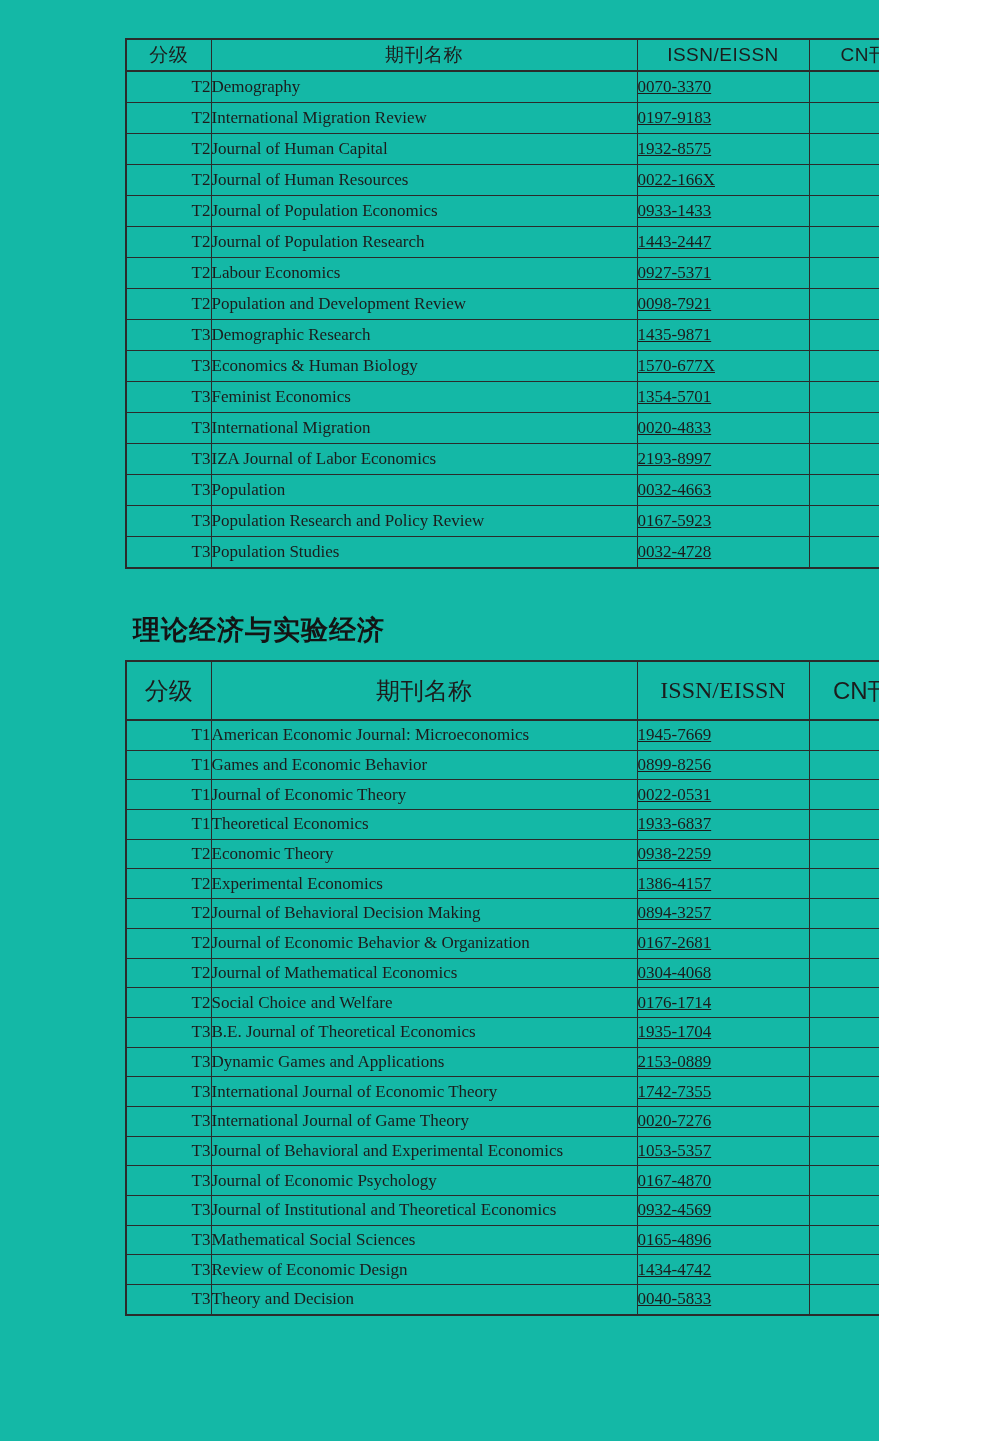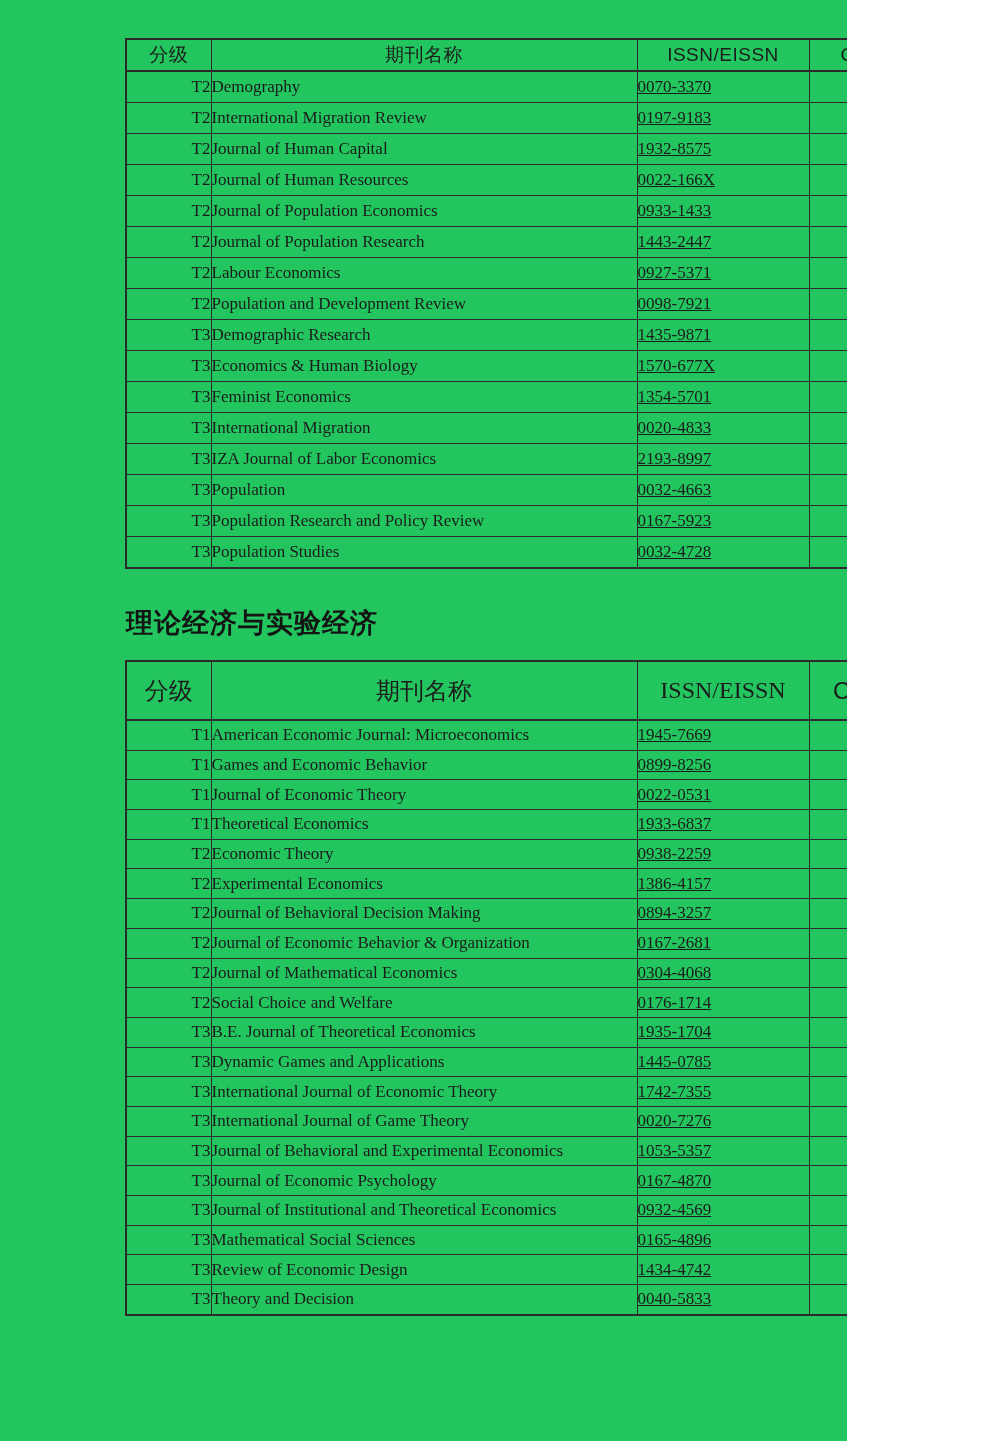--- a/index.html
+++ b/index.html
@@ -9,22 +9,23 @@
     width: 988px;
     height: 1441px;
     font-family: "Liberation Serif", "DejaVu Serif", serif;
     color: #1c1c1c;
     position: relative;
   }
   .page {
     position: relative;
     width: 847px;
     height: 1441px;
-    background: #22c55e;
+    background: #14b8a6;
     overflow: hidden;
+    padding-left: 32px;
   }
   table.journal-table {
     position: absolute;
     left: 125px;
     width: 814px;
     border-collapse: collapse;
     table-layout: fixed;
     border: 2px solid #2b2b2b;
   }
   table.journal-table th,
@@ -59,21 +60,21 @@
   }
   td.td-level { text-align: right; }
   td.td-journal { text-align: left; padding-left: 12px; }
   td.td-issn { text-align: left; text-decoration: underline; }
   td.td-cn { text-align: center; }
 
   .section-title {
     position: absolute;
     left: 125px;
     top: 604px;
-    margin: 1px;
+    margin: 8px;
     font-family: "Liberation Sans", "DejaVu Sans", sans-serif;
     font-size: 27px;
     font-weight: 600;
     color: #141414;
     letter-spacing: 1px;
   }
   .page-number {
     position: absolute;
     left: 0;
     top: 1326px;
@@ -284,21 +285,21 @@
         </tr>
         <tr>
           <td class="td-level">T3</td>
           <td class="td-journal">B.E. Journal of Theoretical Economics</td>
           <td class="td-issn">1935-1704</td>
           <td class="td-cn"></td>
         </tr>
         <tr>
           <td class="td-level">T3</td>
           <td class="td-journal">Dynamic Games and Applications</td>
-          <td class="td-issn">1445-0785</td>
+          <td class="td-issn">2153-0889</td>
           <td class="td-cn"></td>
         </tr>
         <tr>
           <td class="td-level">T3</td>
           <td class="td-journal">International Journal of Economic Theory</td>
           <td class="td-issn">1742-7355</td>
           <td class="td-cn"></td>
         </tr>
         <tr>
           <td class="td-level">T3</td>

